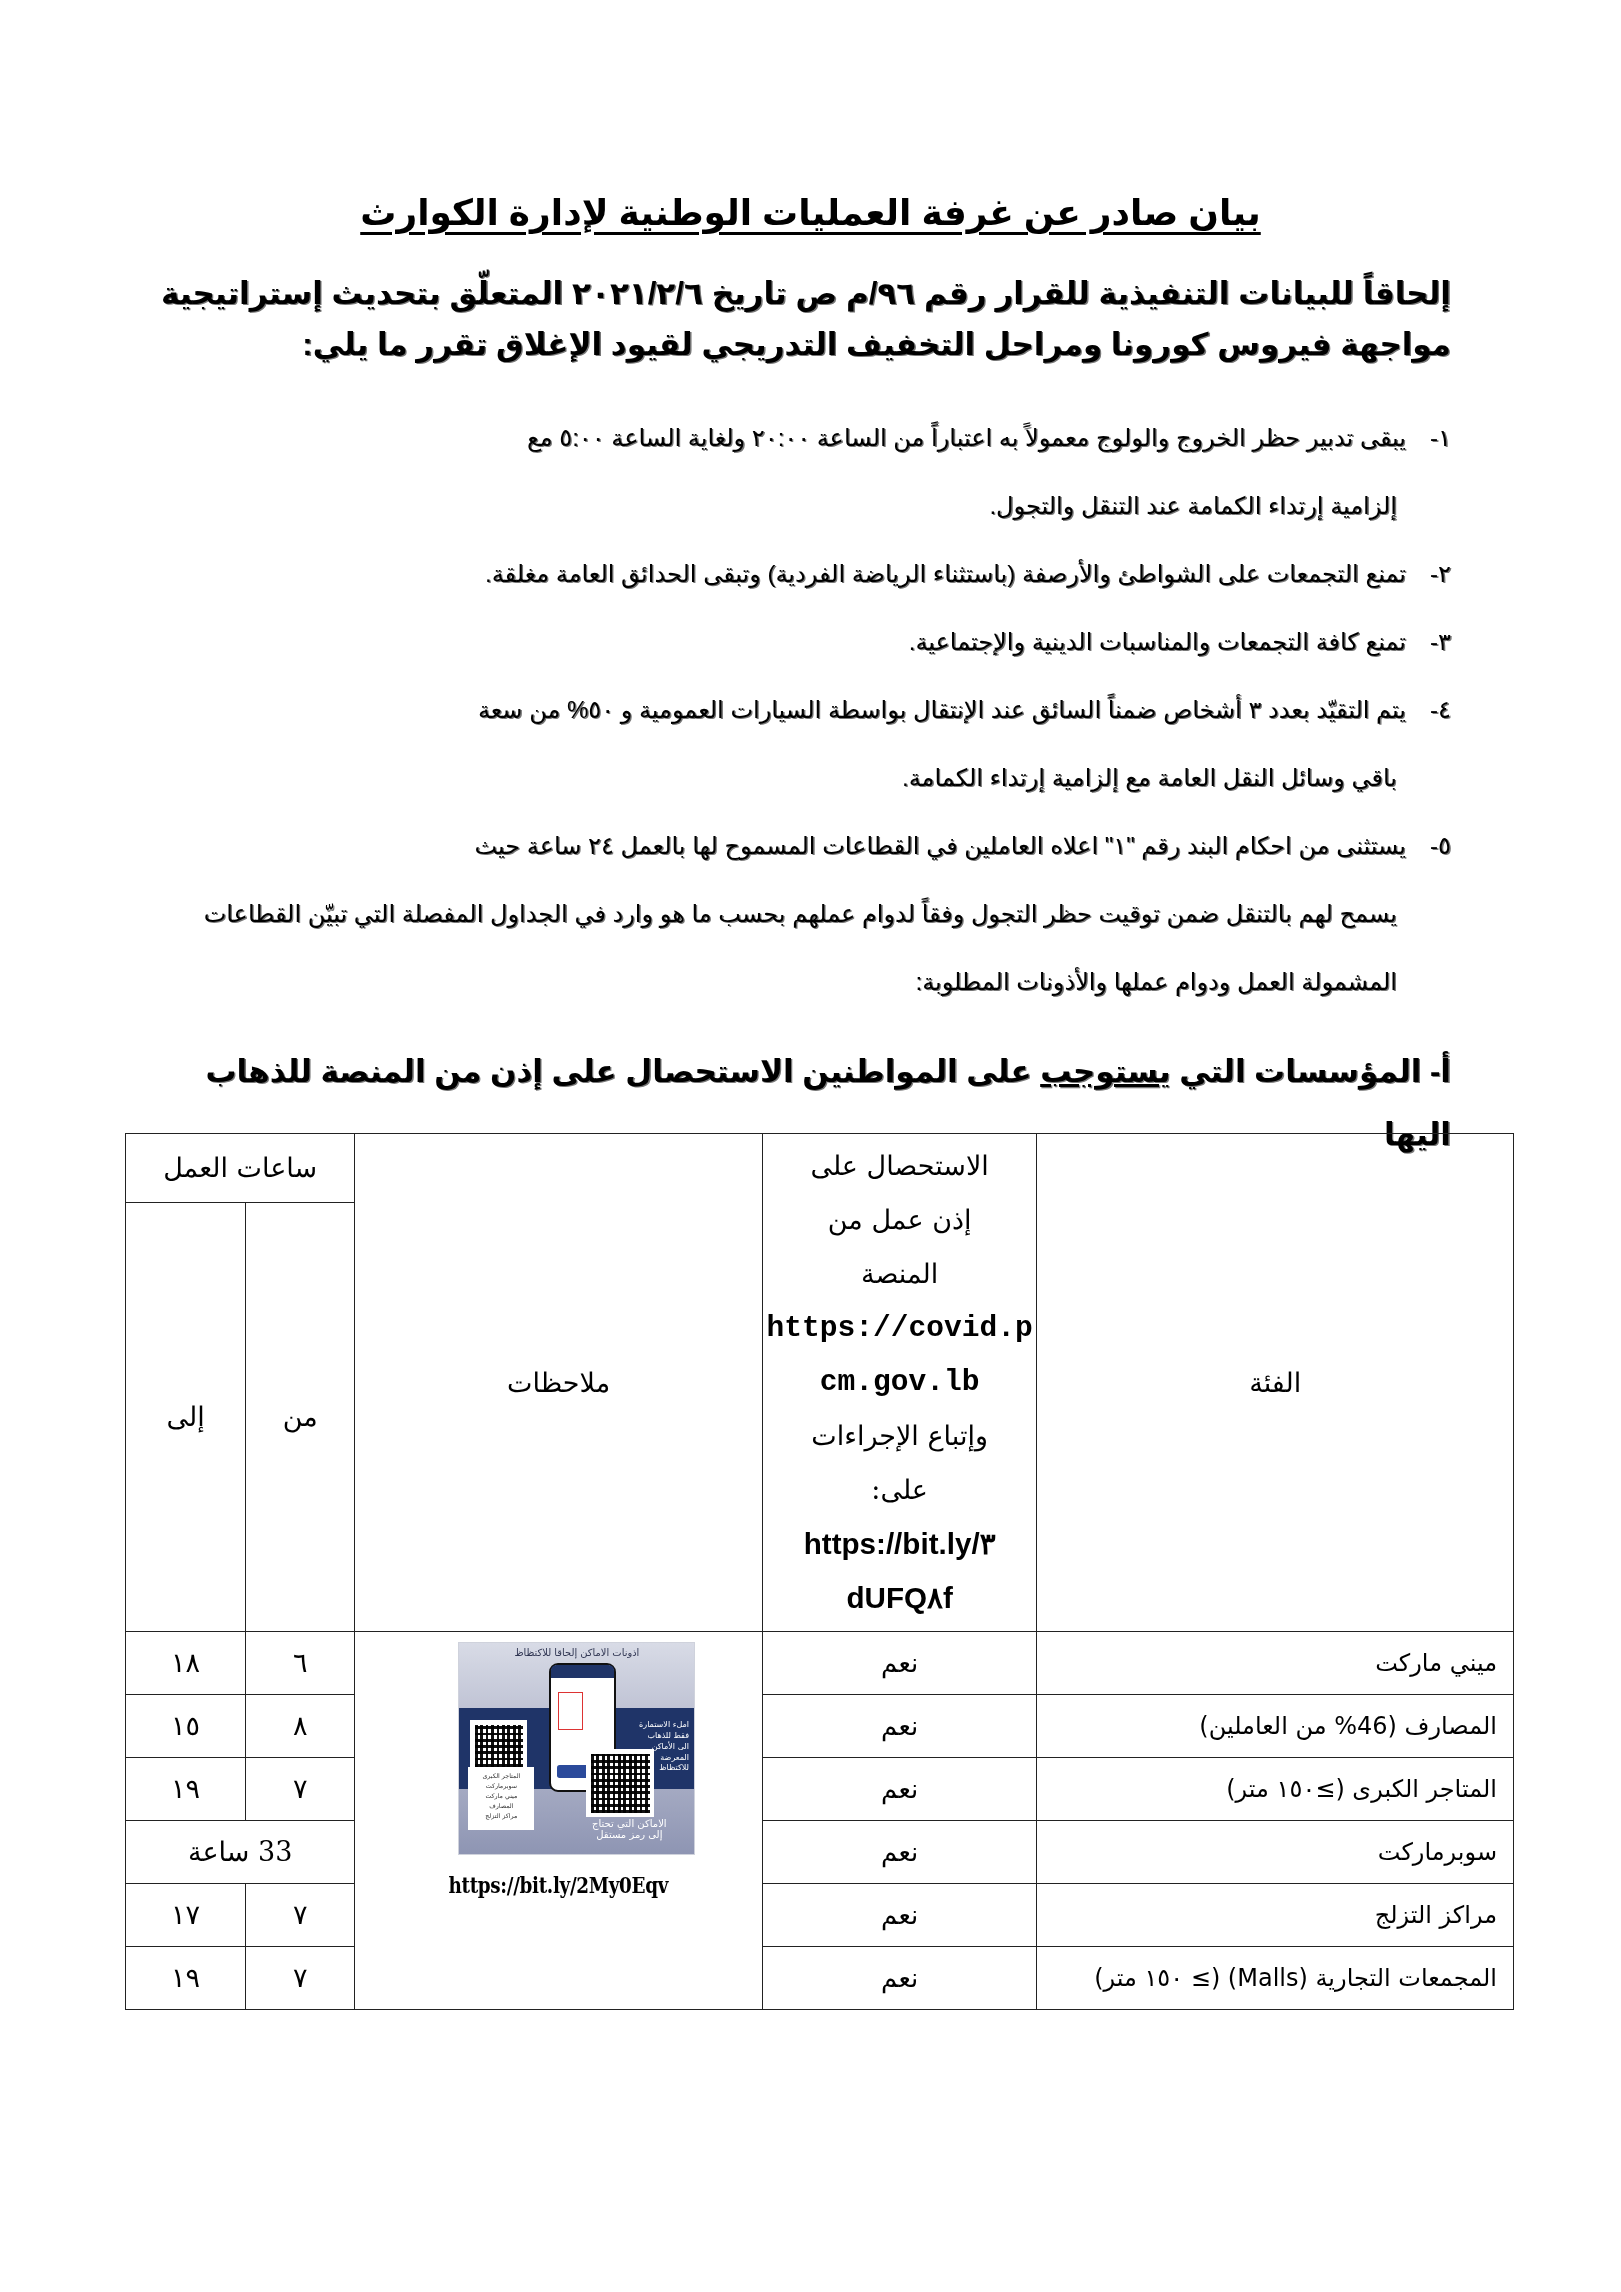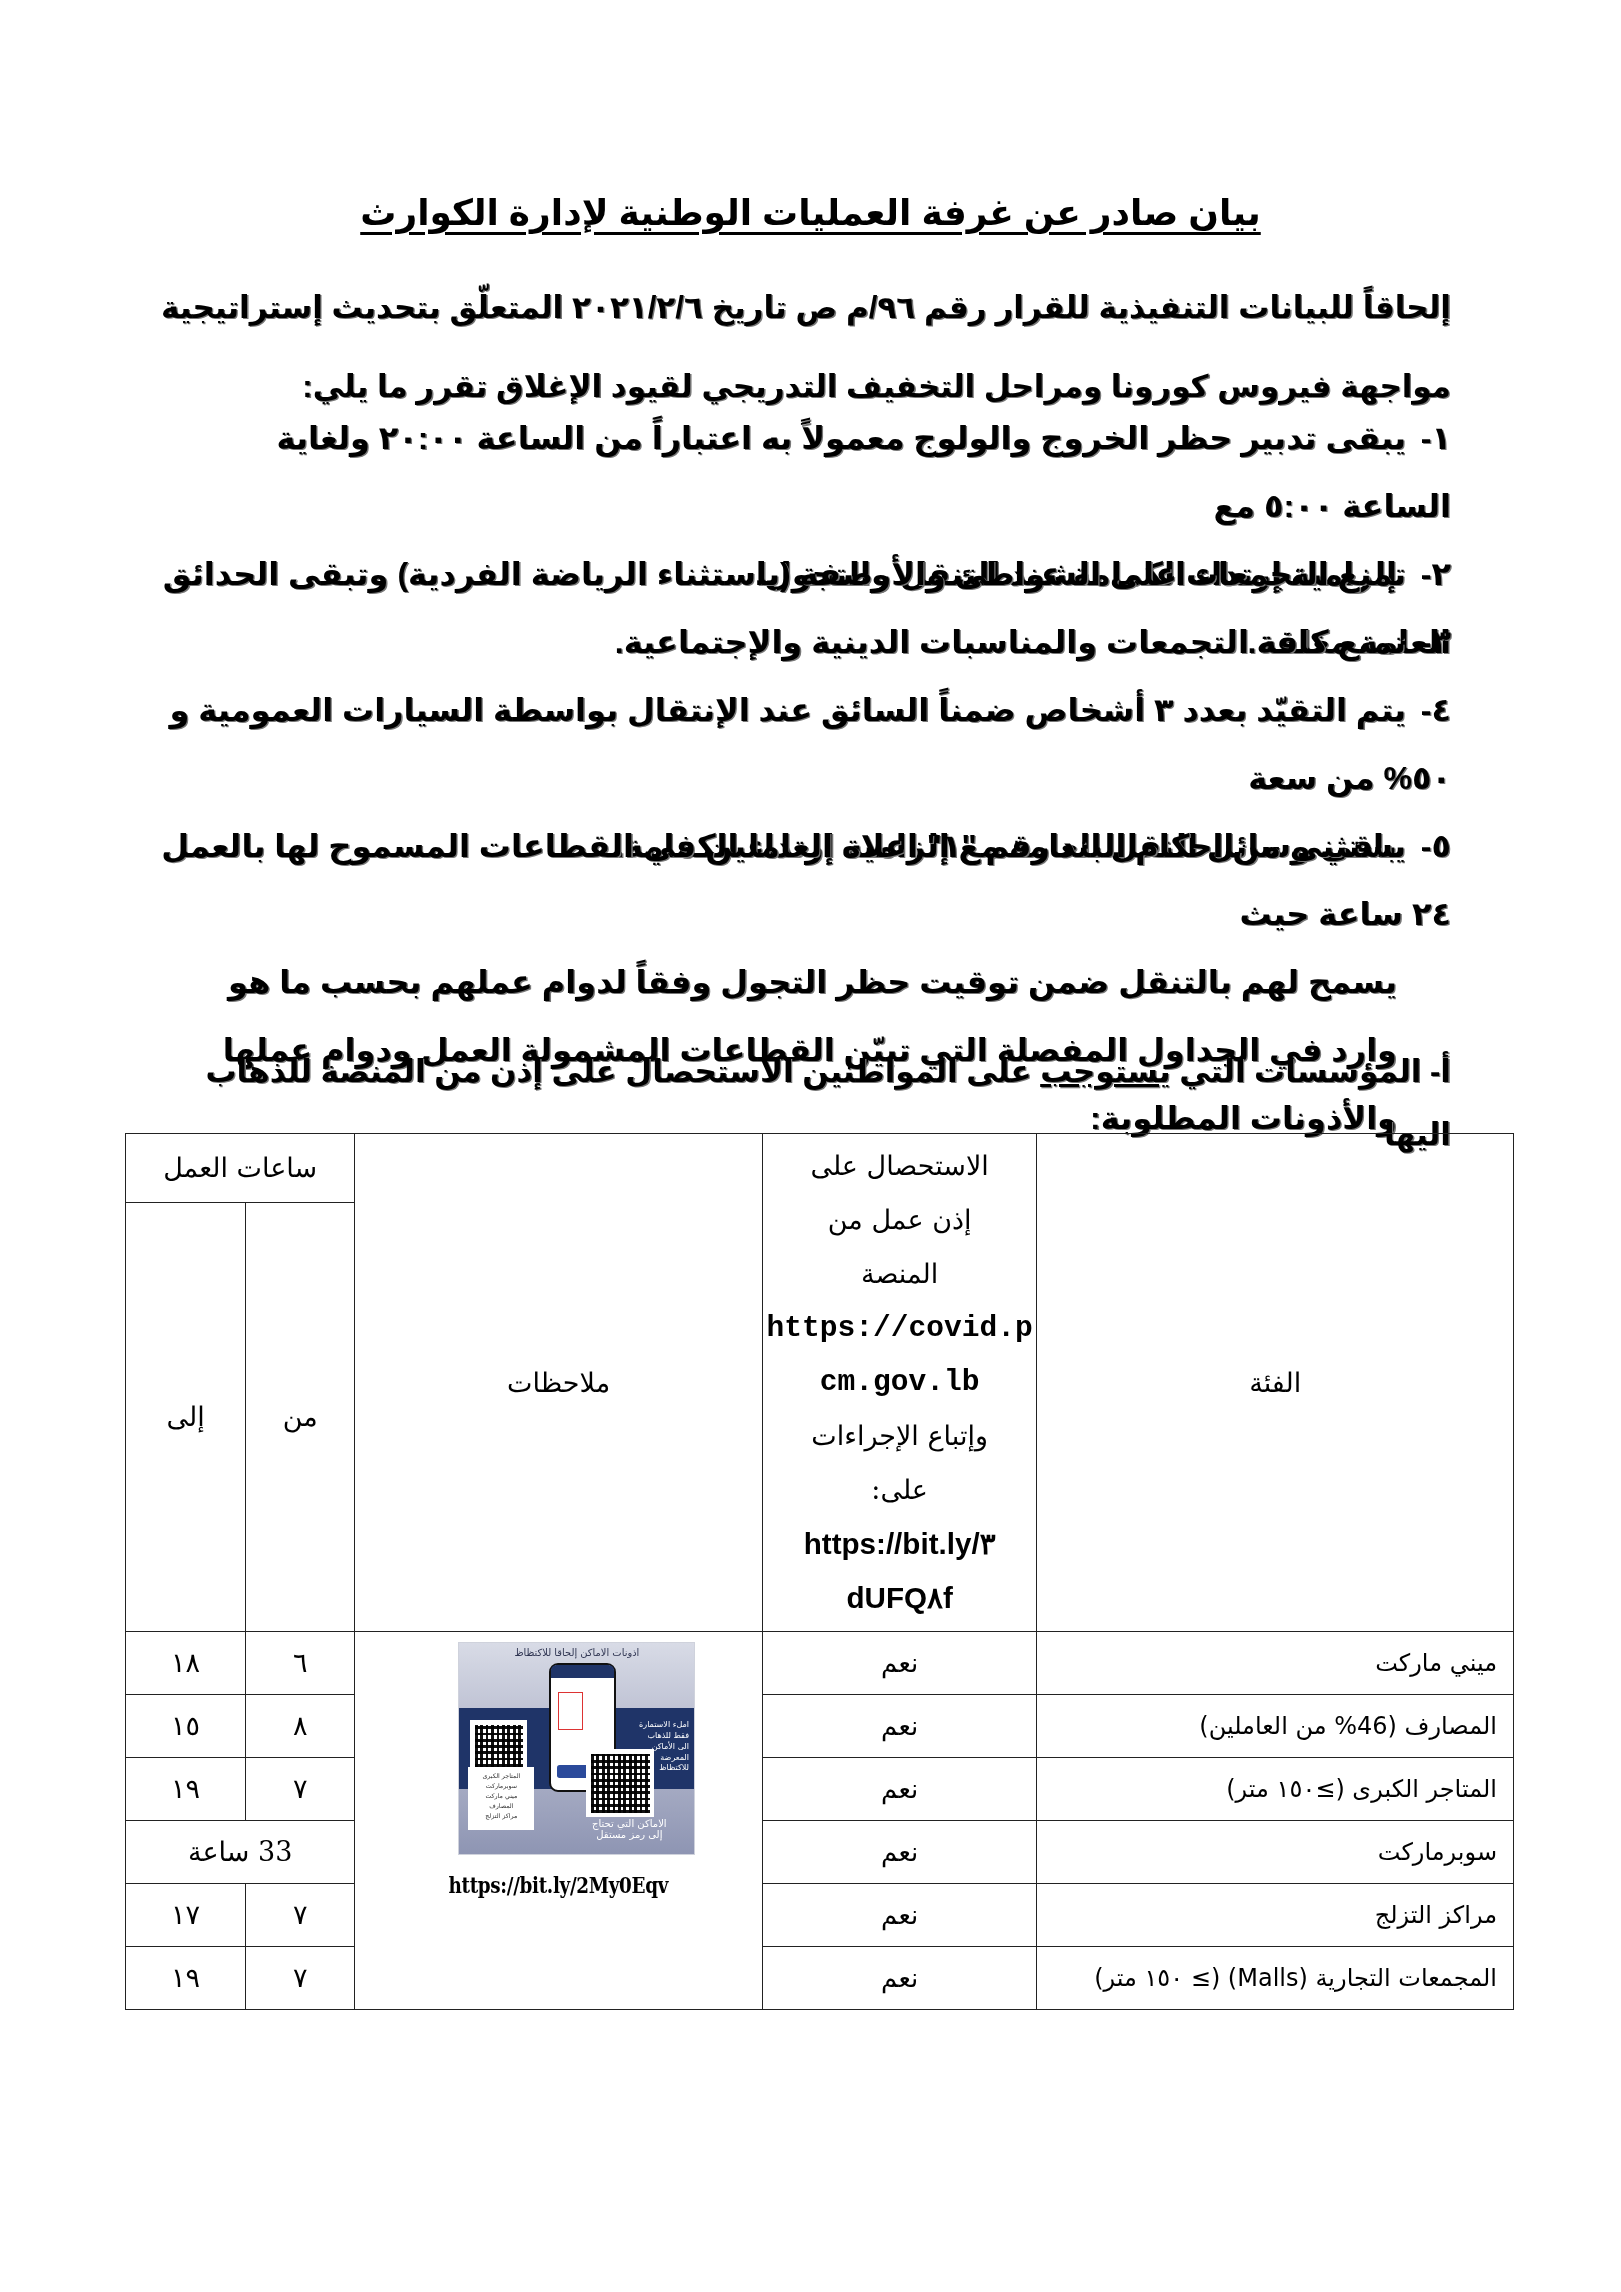--- a/index.html
+++ b/index.html
@@ -1,21 +1,21 @@
 <!DOCTYPE html>
 <html style="font-size:14.3px"><head>
   <meta charset="utf-8">
   <style>
     html, body { margin: 0; padding: 0; background: #ffffff; }
     body { width: 1621px; height: 2293px; position: relative; overflow: hidden; font-family: "Liberation Sans", "DejaVu Sans", sans-serif; color: #000; }
     .page { position: absolute; left: 0; top: 0; width: 1621px; height: 2293px; background: #fff; margin-top: 24px; }
     .title { position: absolute; left: 0; width: 1621px; top: 168px; text-align: center; direction: rtl; font-weight: bold; font-size: 36px; text-decoration: underline; text-underline-offset: 7.2px; text-decoration-thickness: 2.7px; }
-    .para { position: absolute; right: 170px; width: 1290px; direction: rtl; font-weight: bold; font-size: 31px; line-height: 79px; text-align: justify; text-shadow: 1.3px 1.3px 0 #777; }
+    .para { position: absolute; right: 170px; width: 1290px; direction: rtl; font-weight: bold; font-size: 31px; line-height: 51px; text-align: justify; text-shadow: 1.3px 1.3px 0 #777; }
     .intro { top: 244px; }
-    .item { position: absolute; right: 170px; width: 1290px; direction: rtl; font-weight: bold; font-size: 32px; line-height: 68px; text-shadow: 1.3px 1.3px 0 #777; }
+    .item { position: absolute; right: 170px; width: 1290px; direction: rtl; font-weight: normal; font-size: 24px; line-height: 68px; text-shadow: 1.3px 1.3px 0 #777; }
     .item .num { display: inline-block; min-width: 45px; }
     .item .cont { display: block; padding-right: 54px; }
     .subhead { position: absolute; right: 170px; top: 1016px; width: 1290px; direction: rtl; font-size: 31px; font-weight: bold; line-height: 63px; text-shadow: 1.3px 1.3px 0 #777; }
     .subhead .u { text-decoration: underline; }
     table.grid { position: absolute; left: 125px; top: 1109px; width: 1389px; border-collapse: collapse; direction: rtl; font-family: "DejaVu Serif", "Liberation Serif", serif; }
     table.grid td, table.grid th { border: 1.8px solid #222; padding: 0; text-align: center; vertical-align: middle; font-weight: normal; font-size: 27px; }
     .col-cat { width: 485px; }
     .col-permit { width: 248px; }
     .col-notes { width: 415px; }
     .col-from { width: 111px; }

